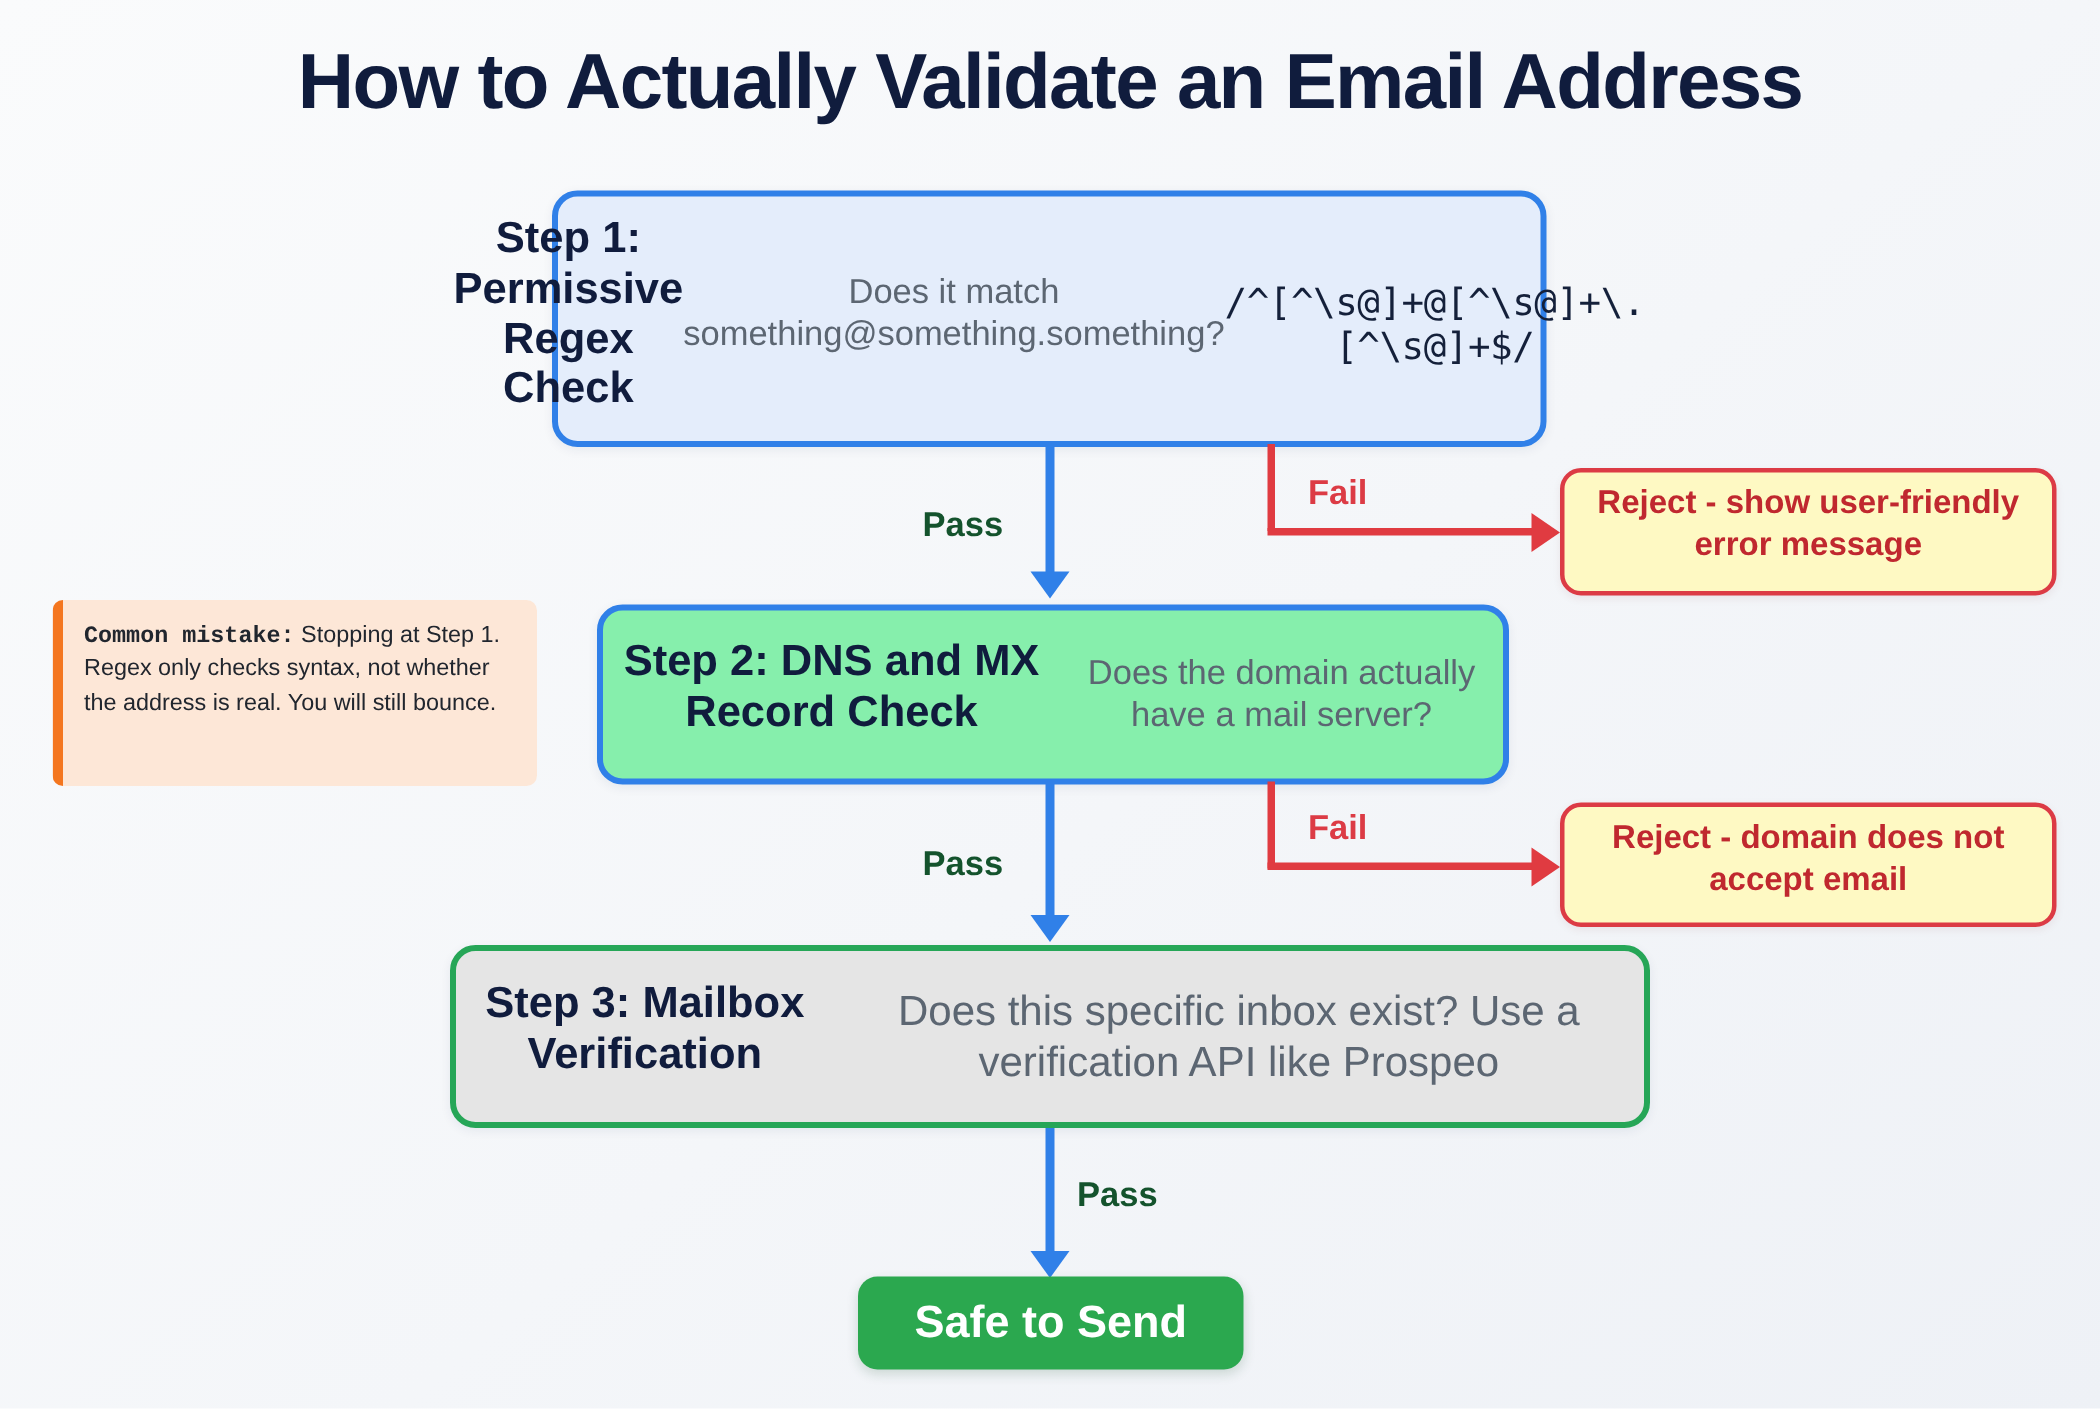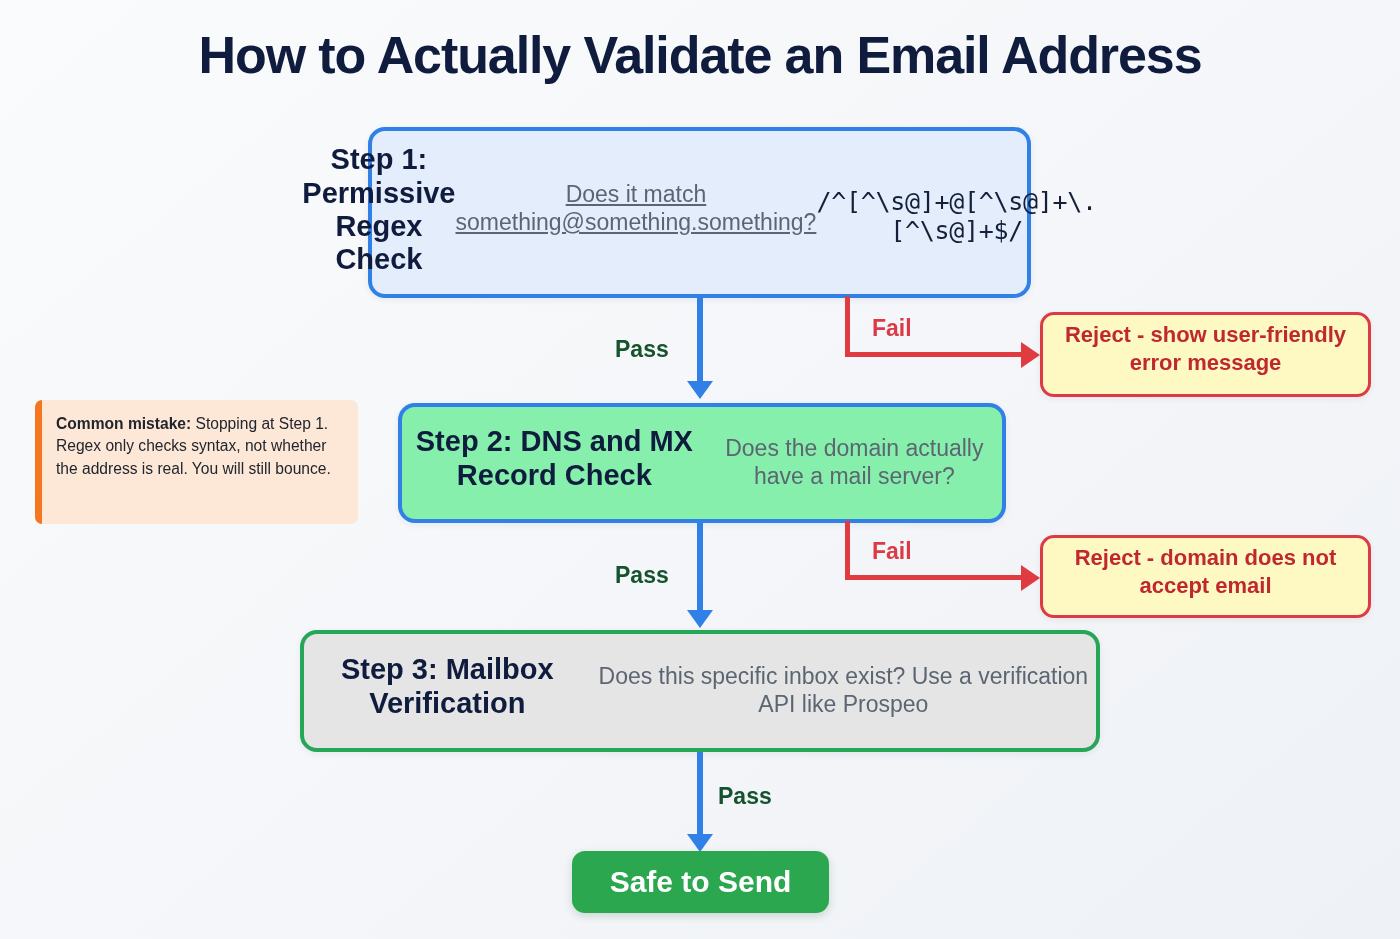--- a/index.html
+++ b/index.html
@@ -67,42 +67,42 @@
 
   
   #step1 {
     left: 368px; top: 127px;
     width: 663px; height: 171px;
     background: #e4edfb;
     border: 4px solid #3080e8;
     padding-top: 6px;
   }
   #step1 .node-title { font-size: 29px; margin-bottom: 11px; }
-  #step1 .node-sub   { font-size: 23px; margin-bottom: 13px; text-decoration: underline; }
+  #step1 .node-sub   { font-size: 23px; margin-bottom: 13px; }
   #step1 .node-code  { font-size: 25px; }
 
   
   #step2 {
     left: 398px; top: 403px;
     width: 608px; height: 120px;
     background: #86efac;
     border: 4px solid #3080e8;
   }
   #step2 .node-title { font-size: 29px; margin-bottom: 9px; }
   #step2 .node-sub   { font-size: 23px; }
 
   
   #step3 {
     left: 300px; top: 630px;
     width: 800px; height: 122px;
     background: #e5e5e5;
     border: 4px solid #26a657;
   }
   #step3 .node-title { font-size: 29px; margin-bottom: 9px; }
-  #step3 .node-sub   { font-size: 23px; }
+  #step3 .node-sub   { font-size: 28px; }
 
   
   #safe {
     left: 572px; top: 851px;
     width: 257px; height: 62px;
     background: #2ba84f;
     border-radius: 13px;
     box-shadow: 0 3px 8px rgba(20,80,45,0.18);
   }
   #safe .node-title { font-size: 30px; color: #ffffff; }
@@ -133,21 +133,21 @@
     left: 35px; top: 400px;
     width: 323px; height: 124px;
     background: #fde7d7;
     border-left: 7px solid #f4761f;
     border-radius: 7px;
     padding: 13px 16px 10px 14px;
     font-size: 15.6px;
     line-height: 1.44;
     color: #21262e;
   }
-  #callout b { font-weight: 700; }
+  #callout b { font-weight: 700; font-family: Liberation Mono, monospace; }
 
   
   .vline {
     position: absolute;
     width: 6px;
     background: #3080e8;
   }
   .arrowhead-down {
     position: absolute;
     width: 0; height: 0;

